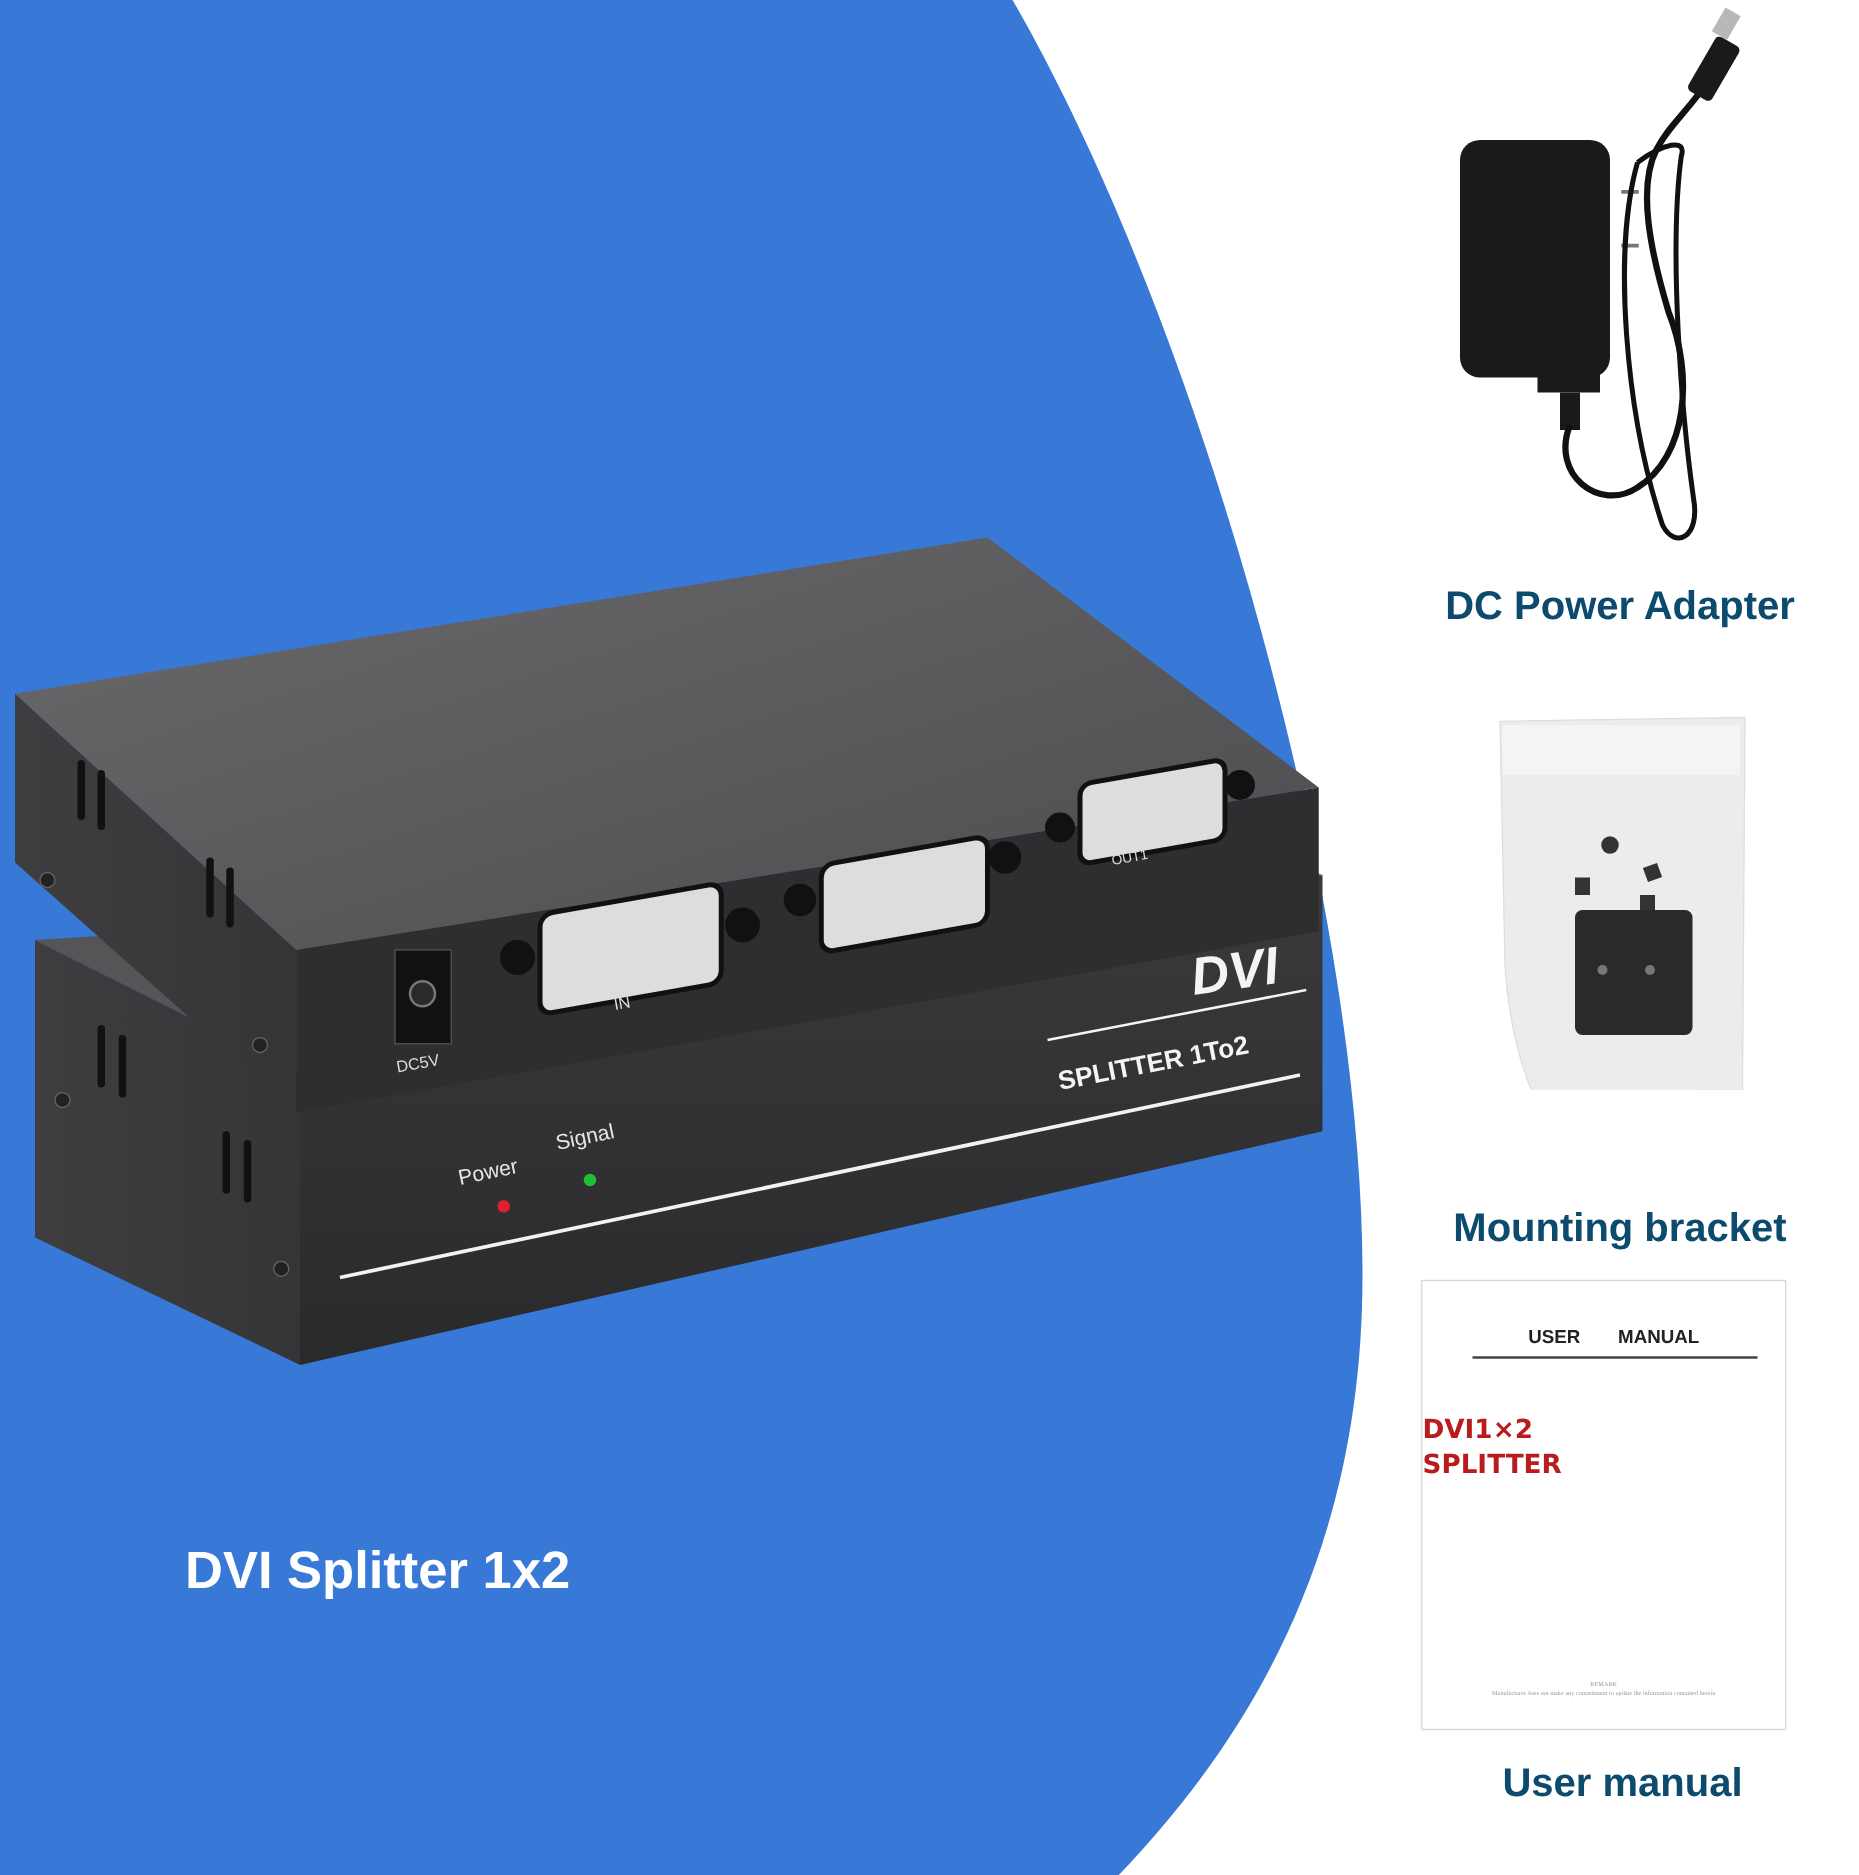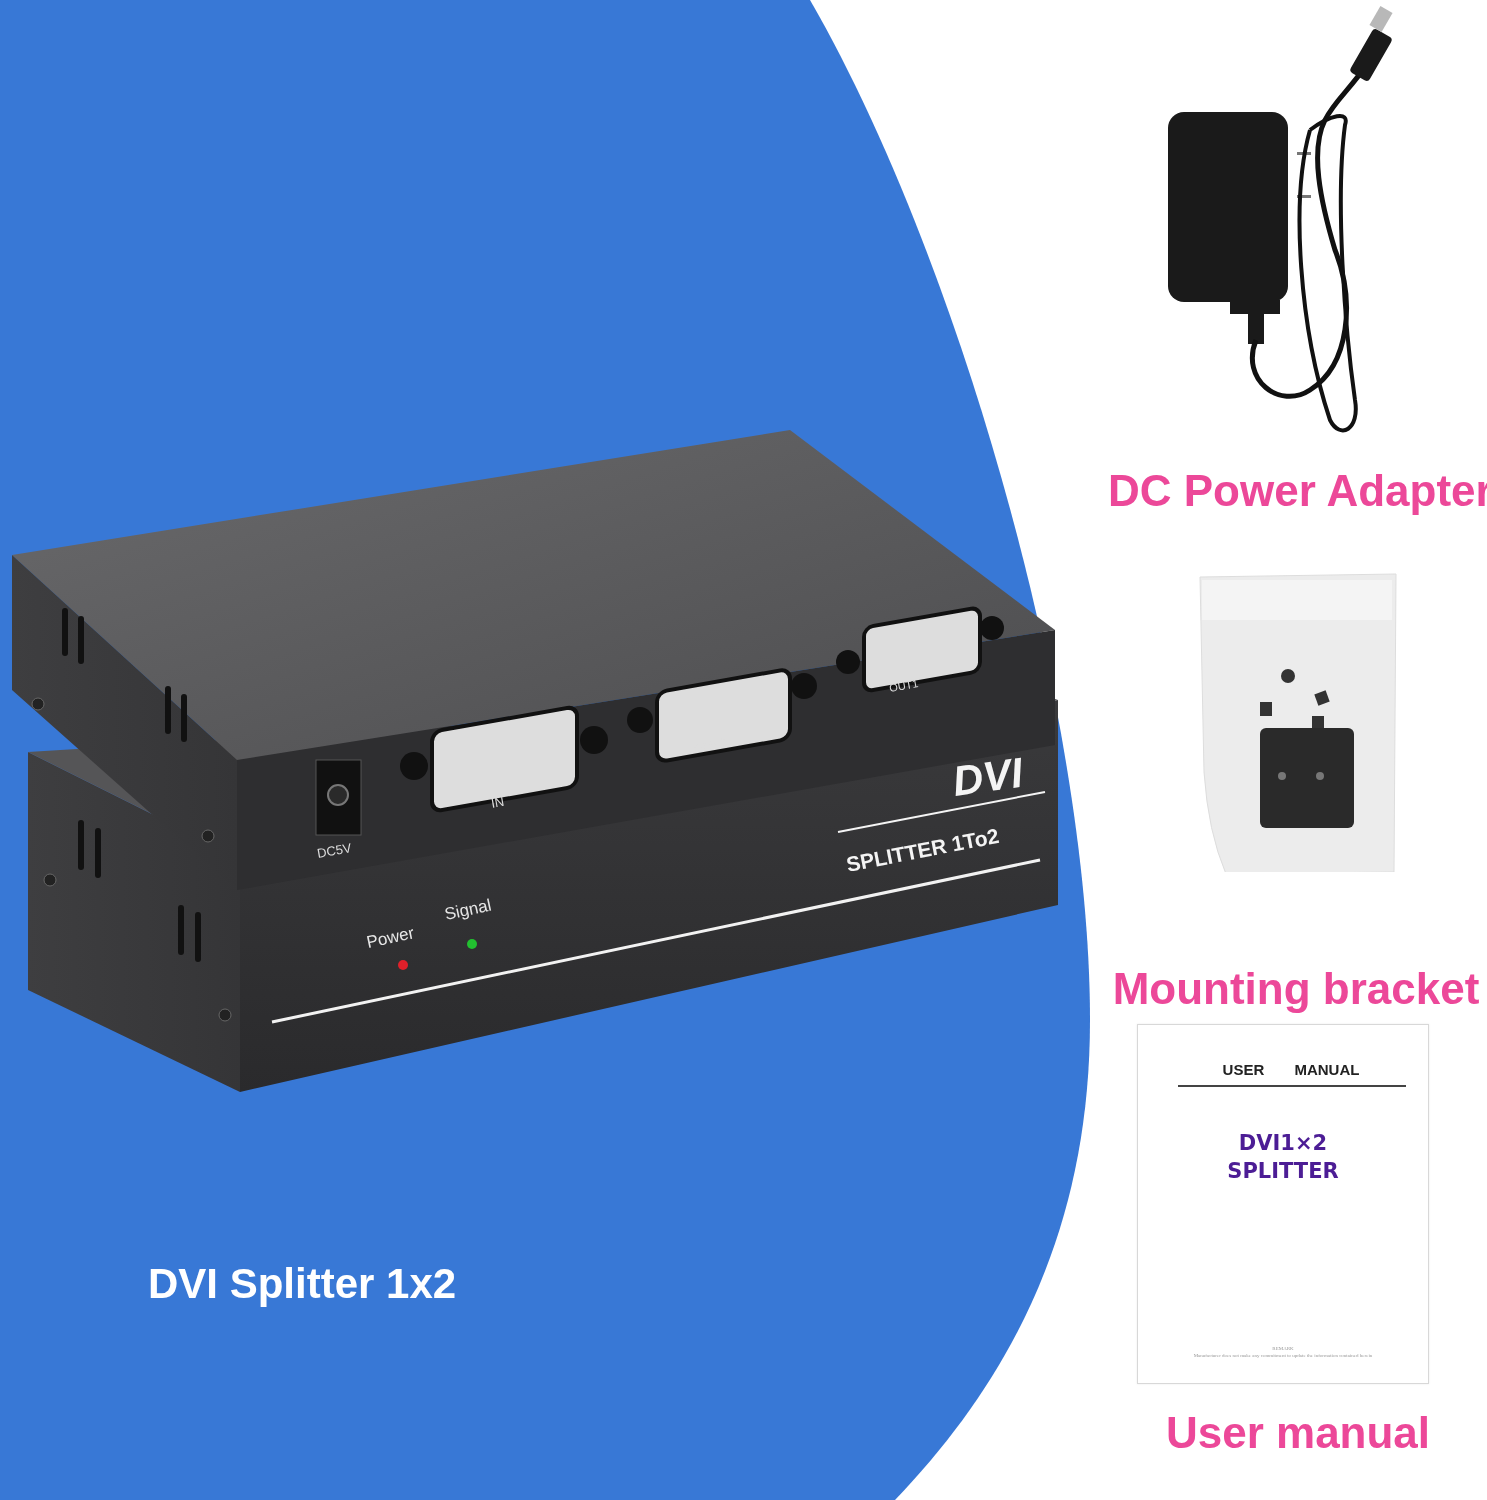--- a/index.html
+++ b/index.html
@@ -1,24 +1,24 @@
 <!DOCTYPE html>
 <html><head>
 <meta charset="utf-8">
 <style>
   html,body{margin:0;padding:0;}
   body{width:1487px;height:1500px;position:relative;overflow:hidden;background:#ffffff;font-family:"Liberation Sans",sans-serif;}
   .bg-svg{position:absolute;left:0;top:0;}
   .abs{position:absolute;}
-  .caption{position:absolute;font-weight:bold;color:#ec4899;font-size:44px;white-space:nowrap;text-align:center;}
-  .main-caption{position:absolute;left:148px;top:1232px;font-weight:bold;color:#ffffff;font-size:42px;white-space:nowrap;margin-top:28px;}
+  .caption{position:absolute;font-weight:bold;color:#0c4a6e;font-size:32px;white-space:nowrap;text-align:center;}
+  .main-caption{position:absolute;left:148px;top:1232px;font-weight:bold;color:#ffffff;font-size:42px;white-space:nowrap;}
   .manual{position:absolute;left:1137px;top:1024px;width:290px;height:358px;background:#fff;border:1px solid #d8d8d8;box-shadow:0 0 2px rgba(0,0,0,0.08);}
   .manual-header{position:absolute;left:40px;top:36px;width:226px;text-align:center;font-weight:bold;font-size:15px;color:#222;word-spacing:26px;}
   .manual-rule{position:absolute;left:40px;top:60px;width:228px;height:2px;background:#444;}
-  .manual-title{position:absolute;left:0;top:104px;width:290px;text-align:center;font-family:"DejaVu Sans",sans-serif;font-weight:bold;font-size:21px;line-height:28px;color:#4c1d95;}
+  .manual-title{position:absolute;left:0;top:104px;width:290px;font-family:"DejaVu Sans",sans-serif;font-weight:bold;font-size:21px;line-height:28px;color:#b91c1c;}
   .manual-remark{position:absolute;left:0;top:320px;width:290px;text-align:center;font-family:"Liberation Serif",serif;font-size:5px;color:#999;line-height:7px;}
   .bag{position:absolute;left:1198px;top:572px;width:200px;height:300px;}
 </style>
 </head>
 <body>
 
 <svg class="bg-svg" width="1487" height="1500" viewBox="0 0 1487 1500">
   <path d="M0,0 L810,0 C960,260 1090,720 1090,1020 C1090,1230 1010,1380 895,1500 L0,1500 Z" fill="#3878d6"></path>
 </svg>
 

